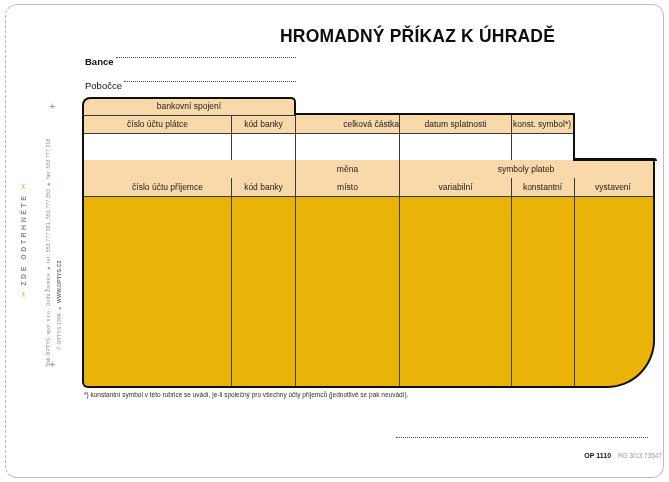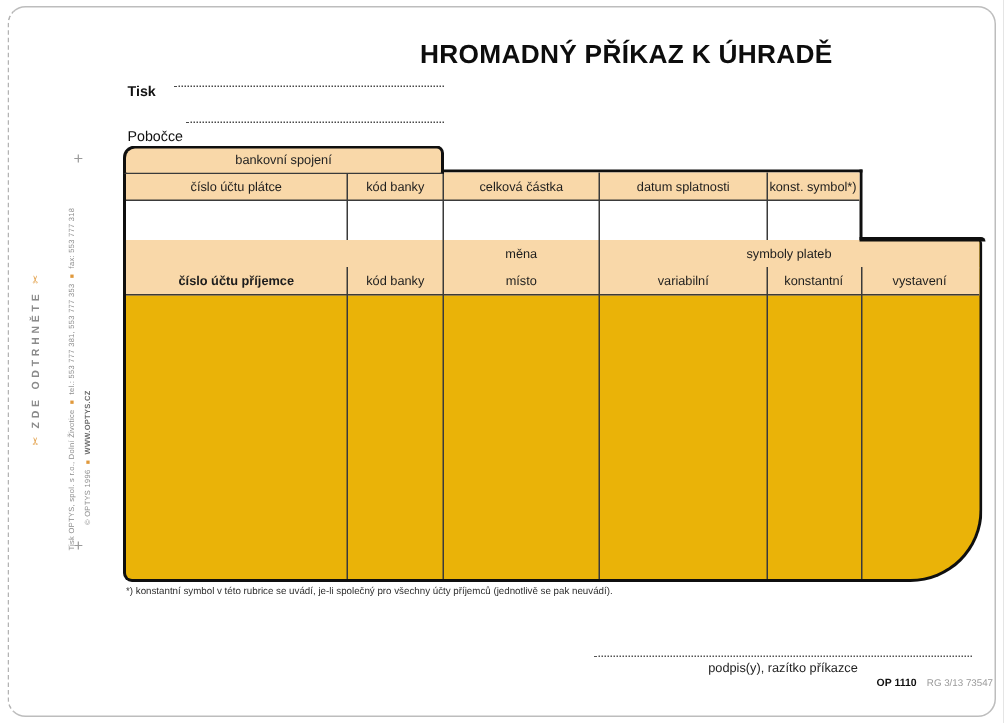--- a/index.html
+++ b/index.html
@@ -75,68 +75,67 @@
   </div>
 
   <div class="vtext pline" style="left:56px;top:350px;">
     <span>© OPTYS 1996</span>
     <span class="sep">■</span>
     <span class="web">WWW.OPTYS.CZ</span>
   </div>
 
   <div class="title">HROMADNÝ PŘÍKAZ K ÚHRADĚ</div>
 
-  <div class="fieldlabel bold" style="left:85px;top:56px;">Tisk</div>
+  <div class="fieldlabel bold" style="left:85px;top:56px;">Bance</div>
   <div class="dotline" style="left:116px;top:48px;width:180px;"></div>
-  <div class="fieldlabel" style="left:85px;top:86px;">Pobočce</div>
+  <div class="fieldlabel" style="left:85px;top:80px;">Pobočce</div>
   <div class="dotline" style="left:124px;top:72px;width:172px;"></div>
 
   <div class="tab">bankovní spojení</div>
 
   <div class="t1">
     <div class="hrow">
       <div class="cell" style="left:0;width:147px;">číslo účtu plátce</div>
       <div class="cell" style="left:148px;width:63px;">kód banky</div>
-      <div class="cell" style="left:212px;width:103px;">celková částka</div>
+      <div class="cell" style="left:212px;width:103px;text-align:right;">celková částka</div>
       <div class="cell" style="left:316px;width:111px;">datum splatnosti</div>
       <div class="cell" style="left:428px;width:60px;">konst. symbol*)</div>
     </div>
     <div class="vline" style="left:147px;top:0;bottom:0;"></div>
     <div class="vline" style="left:211px;top:0;bottom:0;"></div>
     <div class="vline" style="left:315px;top:0;bottom:0;"></div>
     <div class="vline" style="left:427px;top:0;bottom:0;"></div>
   </div>
 
   <div class="steptop"></div>
 
   <div class="t2">
     <div class="band">
       <div class="cell" style="left:212px;width:103px;">měna</div>
       <div class="cell" style="left:316px;width:252px;">symboly plateb</div>
     </div>
     <div class="h2row">
-      <div class="cell" style="left:0;width:147px;font-weight:bold;">číslo účtu příjemce</div>
+      <div class="cell" style="left:10px;width:147px;">číslo účtu příjemce</div>
       <div class="cell" style="left:148px;width:63px;">kód banky</div>
       <div class="cell" style="left:212px;width:103px;">místo</div>
       <div class="cell" style="left:316px;width:111px;">variabilní</div>
       <div class="cell" style="left:428px;width:61px;">konstantní</div>
       <div class="cell" style="left:490px;width:78px;">vystavení</div>
     </div>
     <div class="vline" style="left:211px;top:0;bottom:0;"></div>
     <div class="vline" style="left:315px;top:0;bottom:0;"></div>
     <div class="vline" style="left:147px;top:18px;bottom:0;"></div>
     <div class="vline" style="left:427px;top:18px;bottom:0;"></div>
     <div class="vline" style="left:490px;top:18px;bottom:0;"></div>
   </div>
 
   <div class="footnote">*) konstantní symbol v této rubrice se uvádí, je-li společný pro všechny účty příjemců (jednotlivě se pak neuvádí).</div>
 
   <div class="sig" style="left:396px;width:252px;">
     <div class="sigline"></div>
-    <div class="siglabel">podpis(y), razítko příkazce</div>
   </div>
 
   <div class="codes">
     <span class="codeb">OP 1110</span>
     <span class="codeg">RG 3/13 73547</span>
   </div>
 
 </div>
 
 </body></html>

